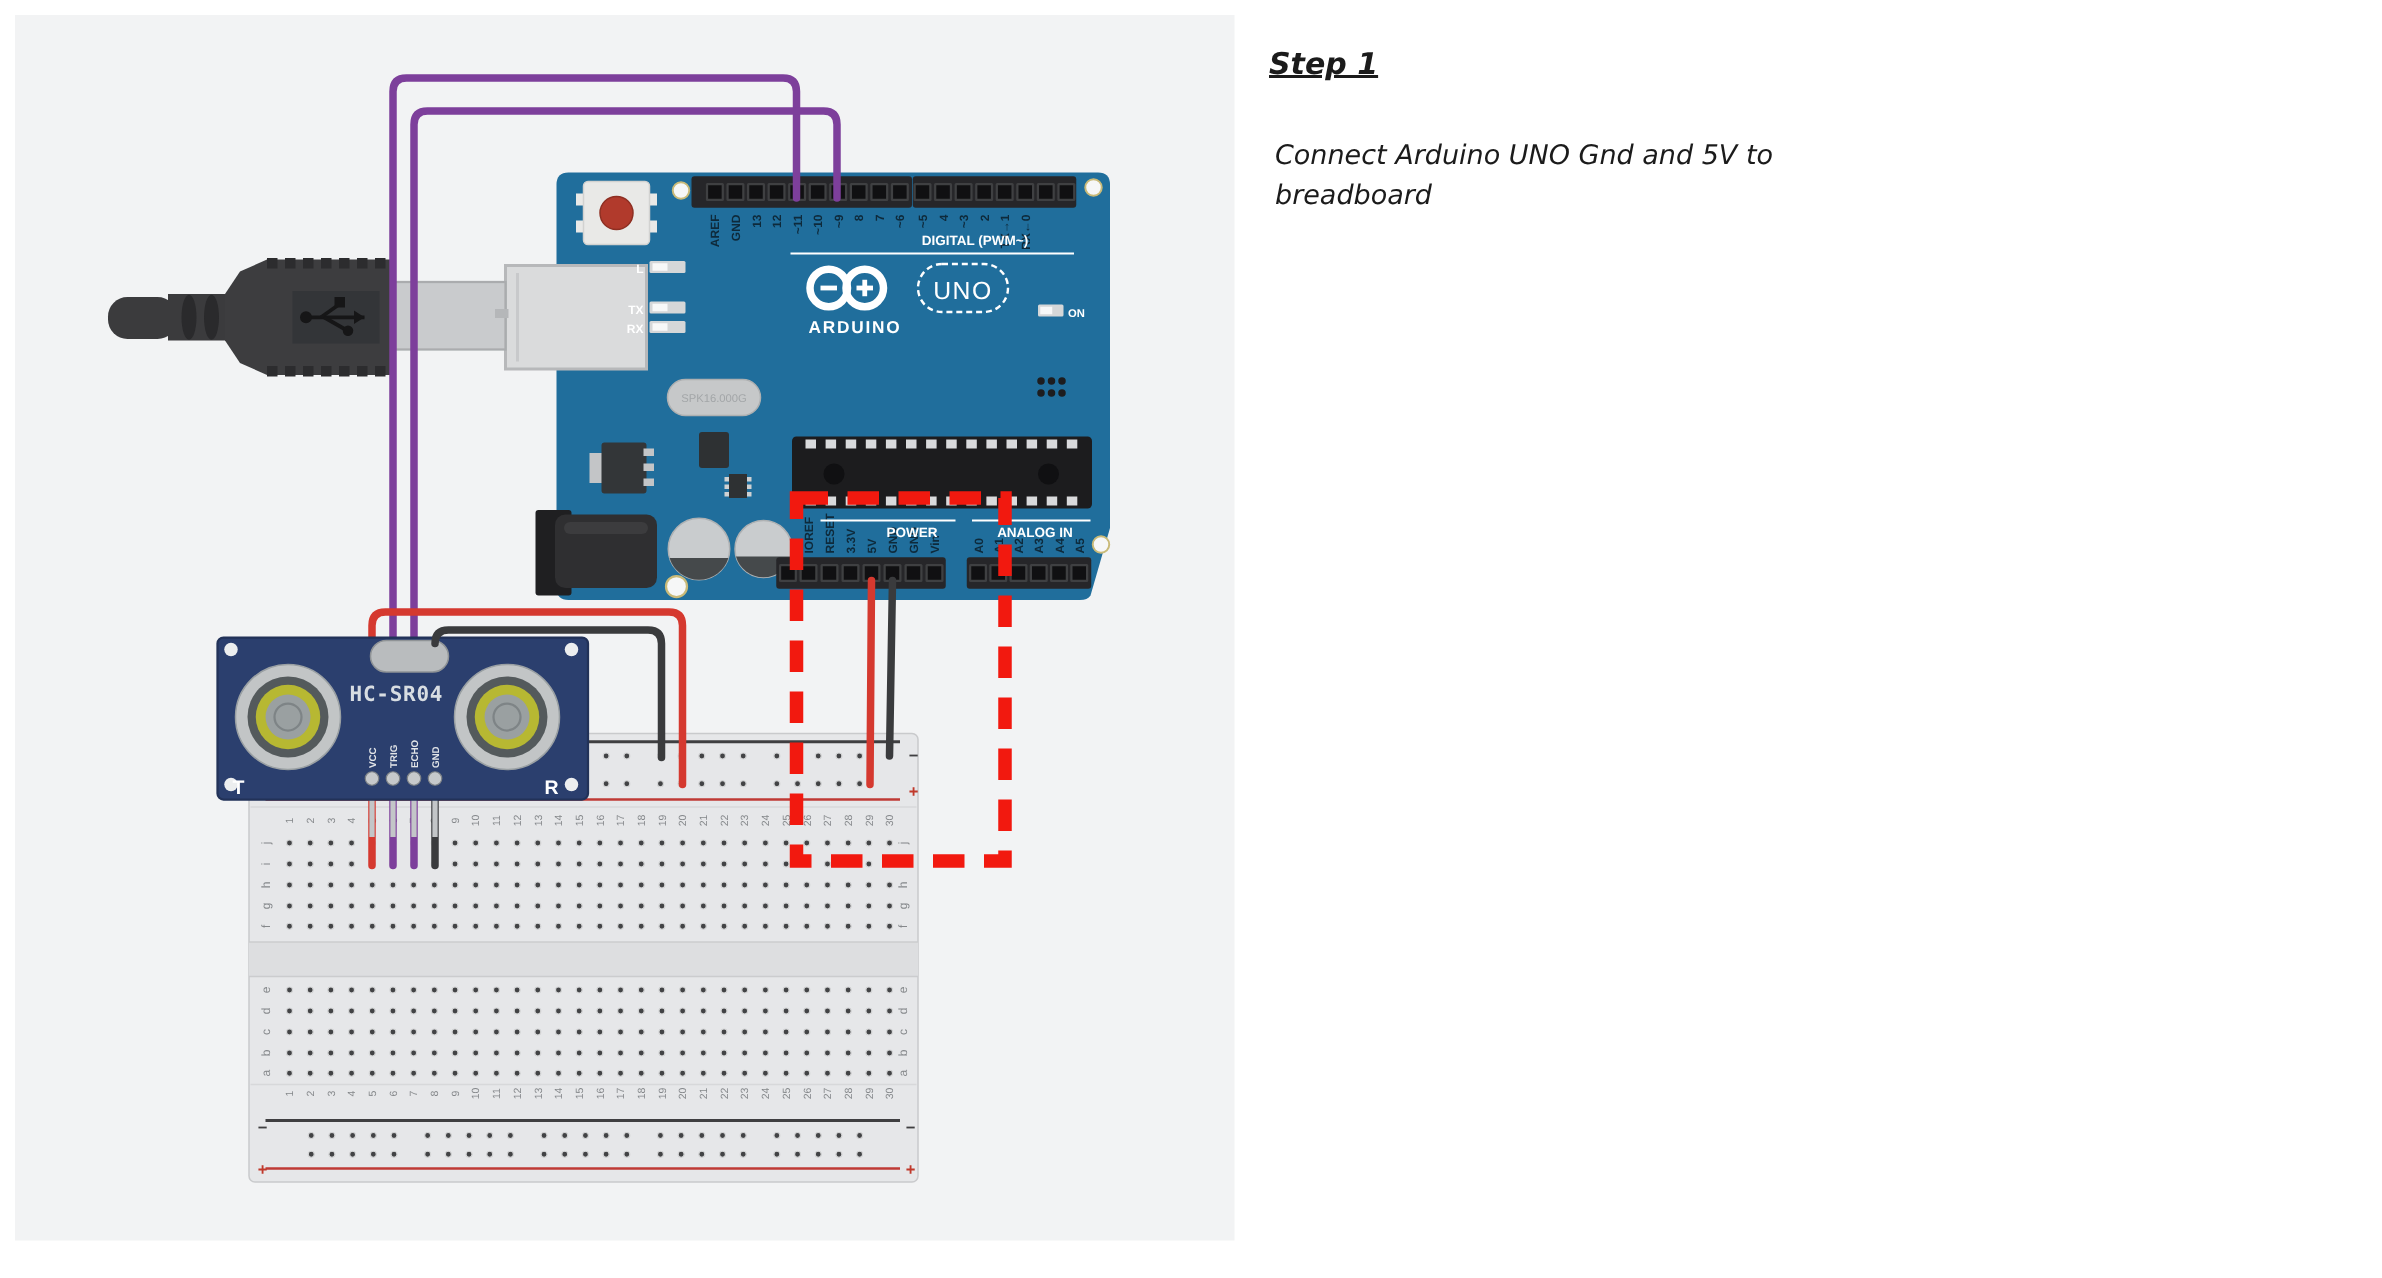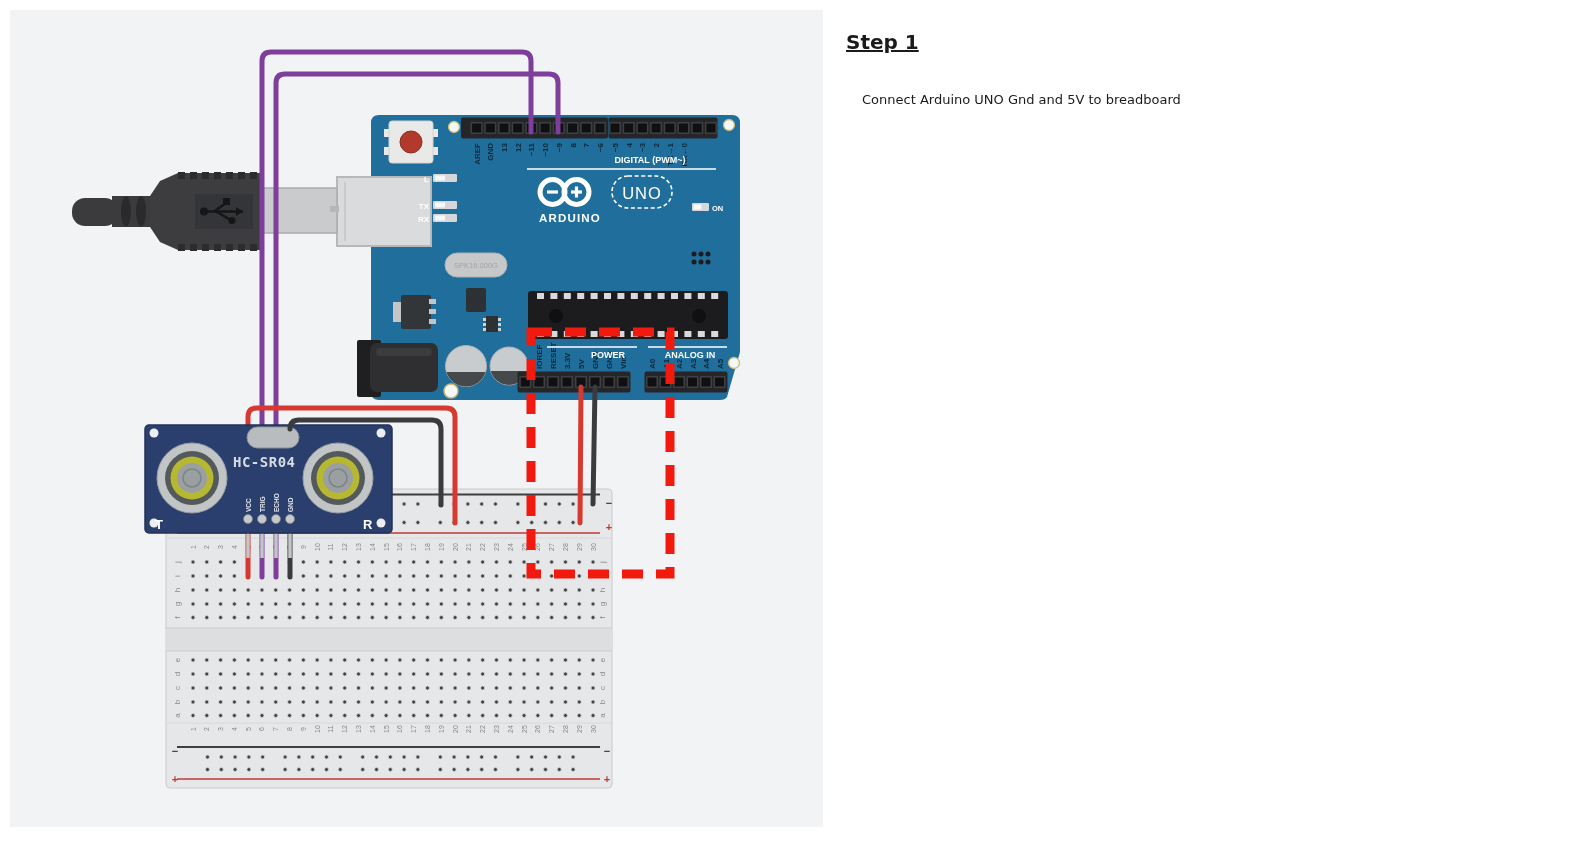--- a/index.html
+++ b/index.html
@@ -1,21 +1,21 @@
 <!DOCTYPE html>
 <html><head>
 <meta charset="utf-8">
 <style>
   html,body{margin:0;padding:0;}
   body{width:1588px;height:852px;background:#ffffff;position:relative;
        font-family:"DejaVu Sans",sans-serif;}
   .canvas{position:absolute;left:10px;top:10px;width:813px;height:817px;background:#f2f3f4;}
-  .panel{position:absolute;left:846px;top:30px;width:430px;color:#1b1b1b;}
+  .panel{position:absolute;left:846px;top:30px;width:430px;color:#1b1b1b;font-style:italic;}
   .panel .title{font-size:20px;font-weight:bold;text-decoration:underline;margin:0 0 36px 0;}
-  .panel .desc{font-size:13px;line-height:1.5;margin:16px;width:385px;}
+  .panel .desc{font-size:18px;line-height:1.5;margin:4px;width:385px;}
   svg text{font-family:"Liberation Sans",sans-serif;}
   .pinlbl{font-size:8px;font-weight:bold;fill:#0e2a3b;}
   .wlbl{fill:#ffffff;font-weight:bold;}
   .bbnum{font-size:7px;fill:#85888b;}
   .bblet{font-size:8px;fill:#85888b;}
   .railsym{font-size:11px;font-weight:bold;}
   .mono{font-family:"DejaVu Sans Mono",monospace;}
   .wire{fill:none;stroke-width:5;stroke-linecap:round;stroke-linejoin:round;}
 </style>
 </head>

